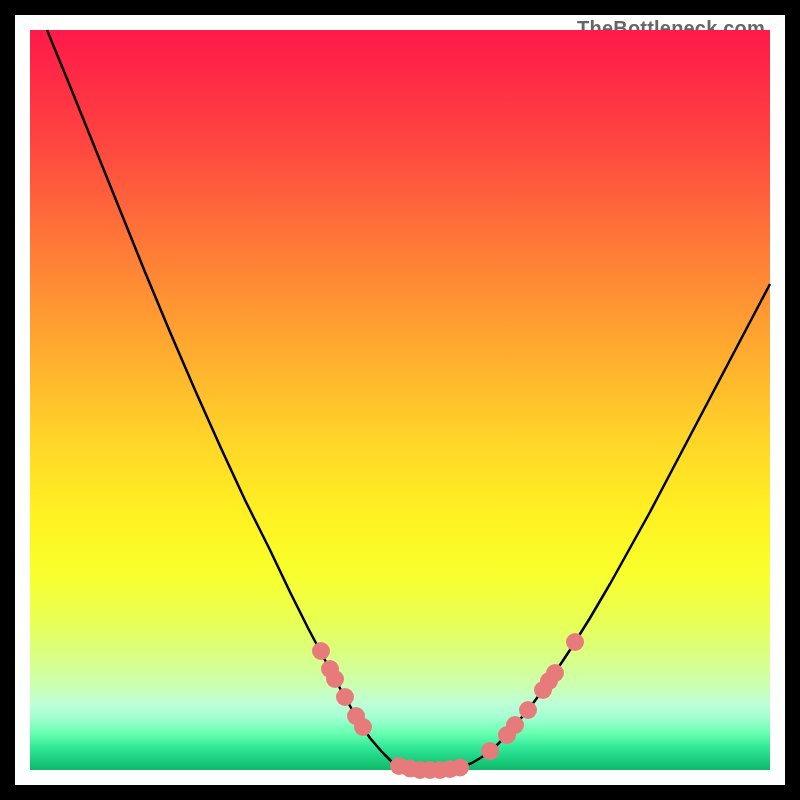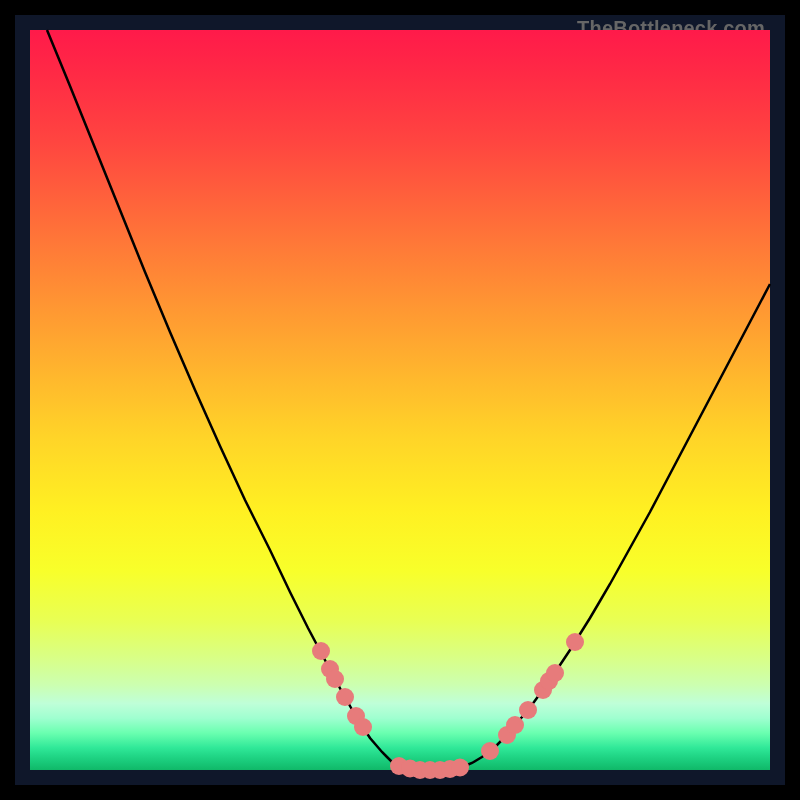--- a/index.html
+++ b/index.html
@@ -3,21 +3,21 @@
 <meta charset="utf-8">
 <style>
   * { margin: 0; padding: 0; box-sizing: border-box; }
   html, body { width: 800px; height: 800px; background: #000; overflow: hidden; }
   .frame {
     position: absolute;
     left: 15px;
     top: 15px;
     width: 770px;
     height: 770px;
-    background: #0f172a;
+    background: #ffffff;
   }
   .plot-area {
     position: absolute;
     left: 15px;
     top: 15px;
     width: 740px;
     height: 740px;
   }
   .gradient-bg {
     position: absolute;

